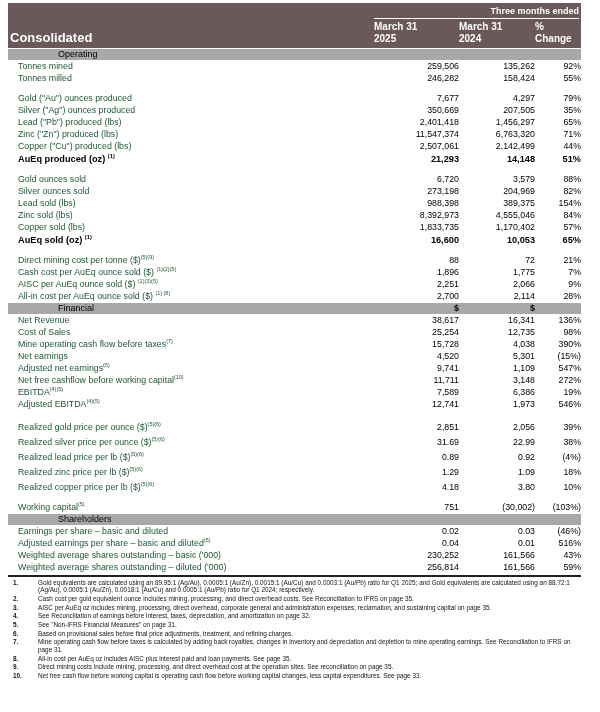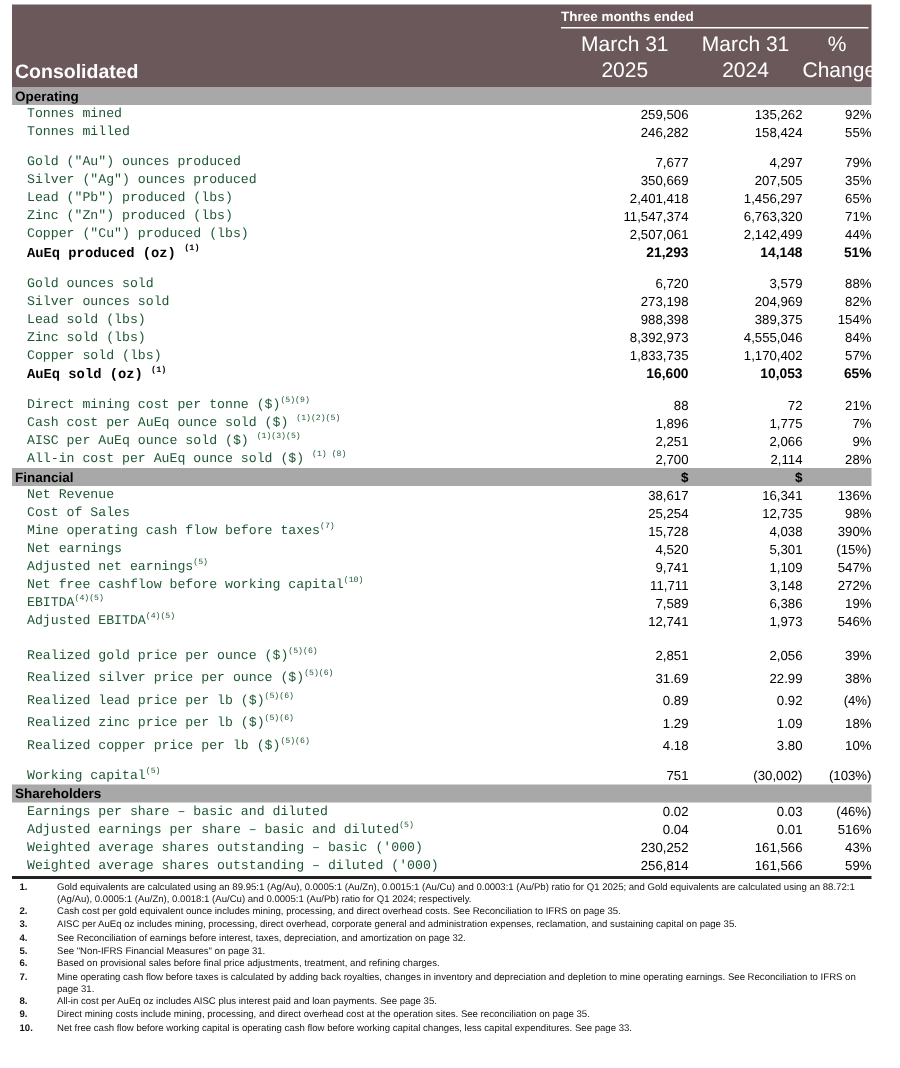--- a/index.html
+++ b/index.html
@@ -18,42 +18,42 @@
   }
   .sheet{padding:3px 19px 0 8px;}
 
   
   .hdr{
     background:var(--header-bg);color:#fff;
     display:grid;grid-template-columns:1fr 85px 76px 46px;
     padding:2px 0 3px 0;
   }
   .hdr .span-label{
-    grid-column:2/5;text-align:left;font-weight:bold;font-size:9px;
+    grid-column:2/5;text-align:right;font-weight:bold;font-size:9px;
     border-bottom:1px solid #ffffff;padding:1px 0 2px 0;margin:0 2px 1px 0;
   }
   .hdr .corner{grid-column:1;grid-row:2;align-self:end;font-weight:bold;font-size:13px;padding:0 0 0 2px;}
-  .hdr .col-head{grid-row:2;text-align:center;font-weight:normal;font-size:14px;line-height:1.2;padding-top:1px;white-space:pre-line;}
+  .hdr .col-head{grid-row:2;text-align:left;font-weight:bold;font-size:10px;line-height:1.2;padding-top:1px;white-space:pre-line;}
 
   
   .band{
     background:var(--section-bg);color:#000;
     display:grid;grid-template-columns:1fr 85px 76px 46px;
     height:11.5px;align-items:center;margin-top:0.5px;
   }
-  .band .title{font-weight:bold;font-size:9px;padding-left:2px;}
+  .band .title{font-weight:normal;font-size:9px;padding-left:2px;margin-left:48px;}
   .band .sym{font-weight:bold;font-size:9px;text-align:right;}
 
   
   .row{
     display:grid;grid-template-columns:1fr 85px 76px 46px;
     height:12px;align-items:end;font-size:8.8px;line-height:1;
     padding-bottom:1px;
   }
-  .row .label{color:var(--label-green);padding-left:10px;white-space:nowrap;font-family:Liberation Mono, monospace;}
+  .row .label{color:var(--label-green);padding-left:10px;white-space:nowrap;}
   .row .num{text-align:right;color:var(--ink);}
   .row.bold{font-weight:bold;height:13px;font-size:9.2px;}
   .row.bold .label{color:#000;}
   .row.tall{height:15px;}
   .spacer{height:8px;}
 
   sup{font-size:62%;vertical-align:super;line-height:0;}
 
   
   .footnotes{

